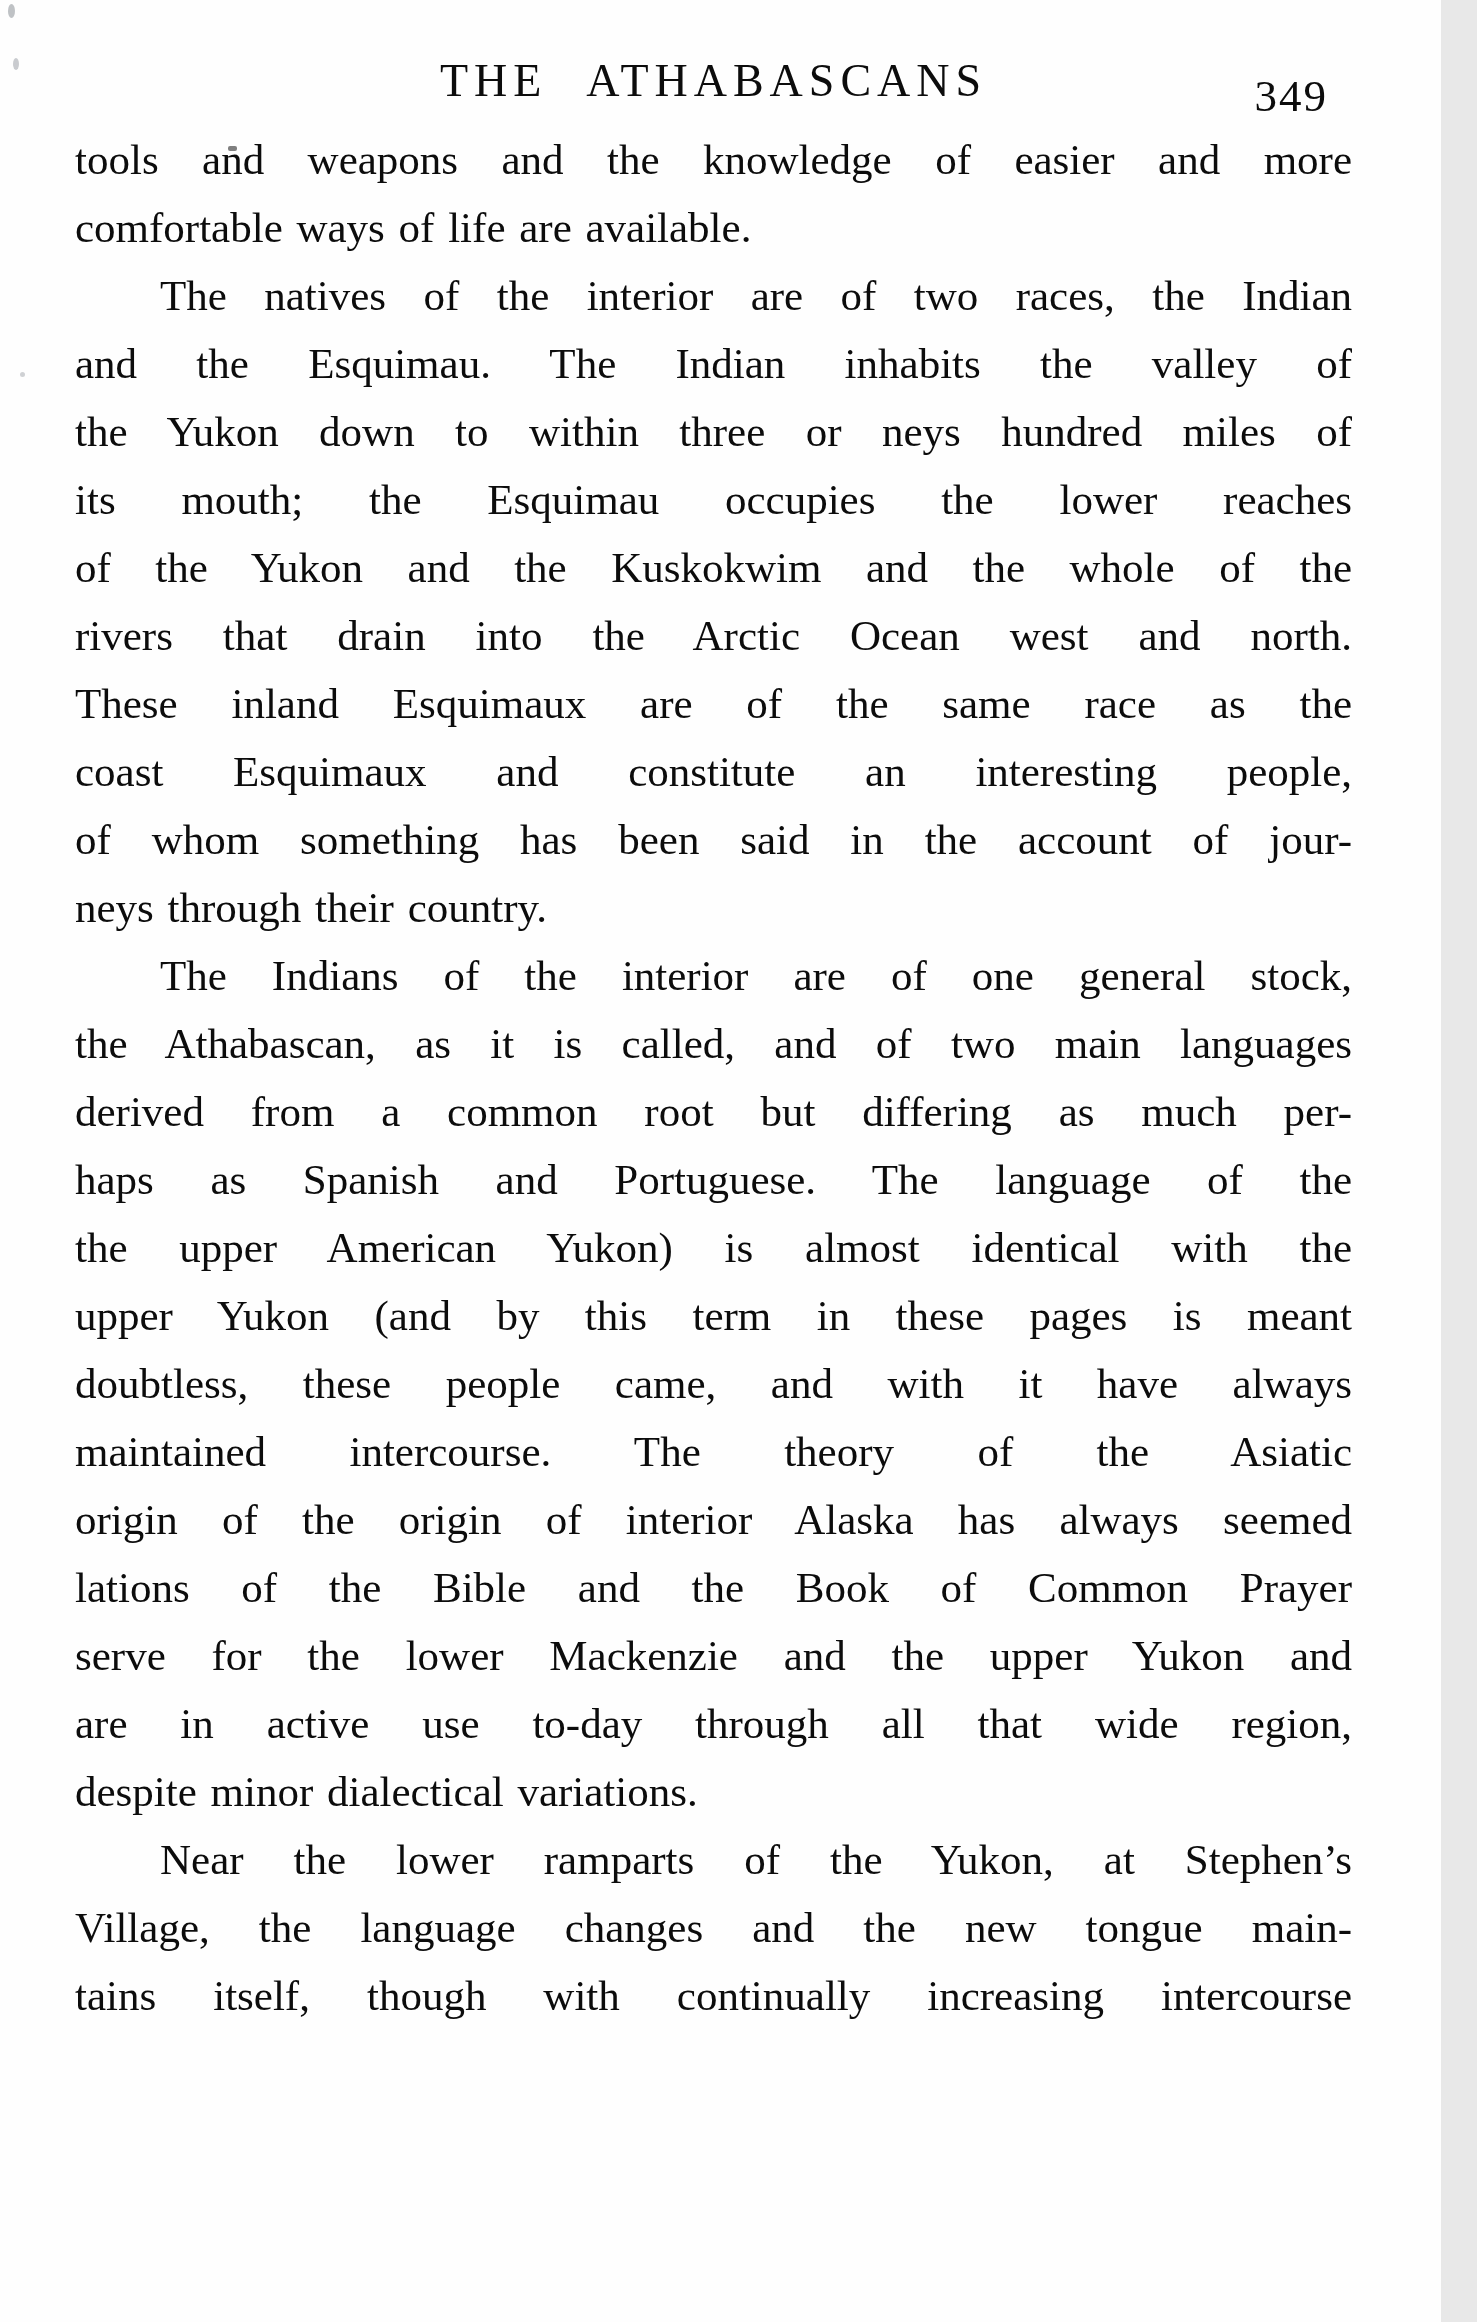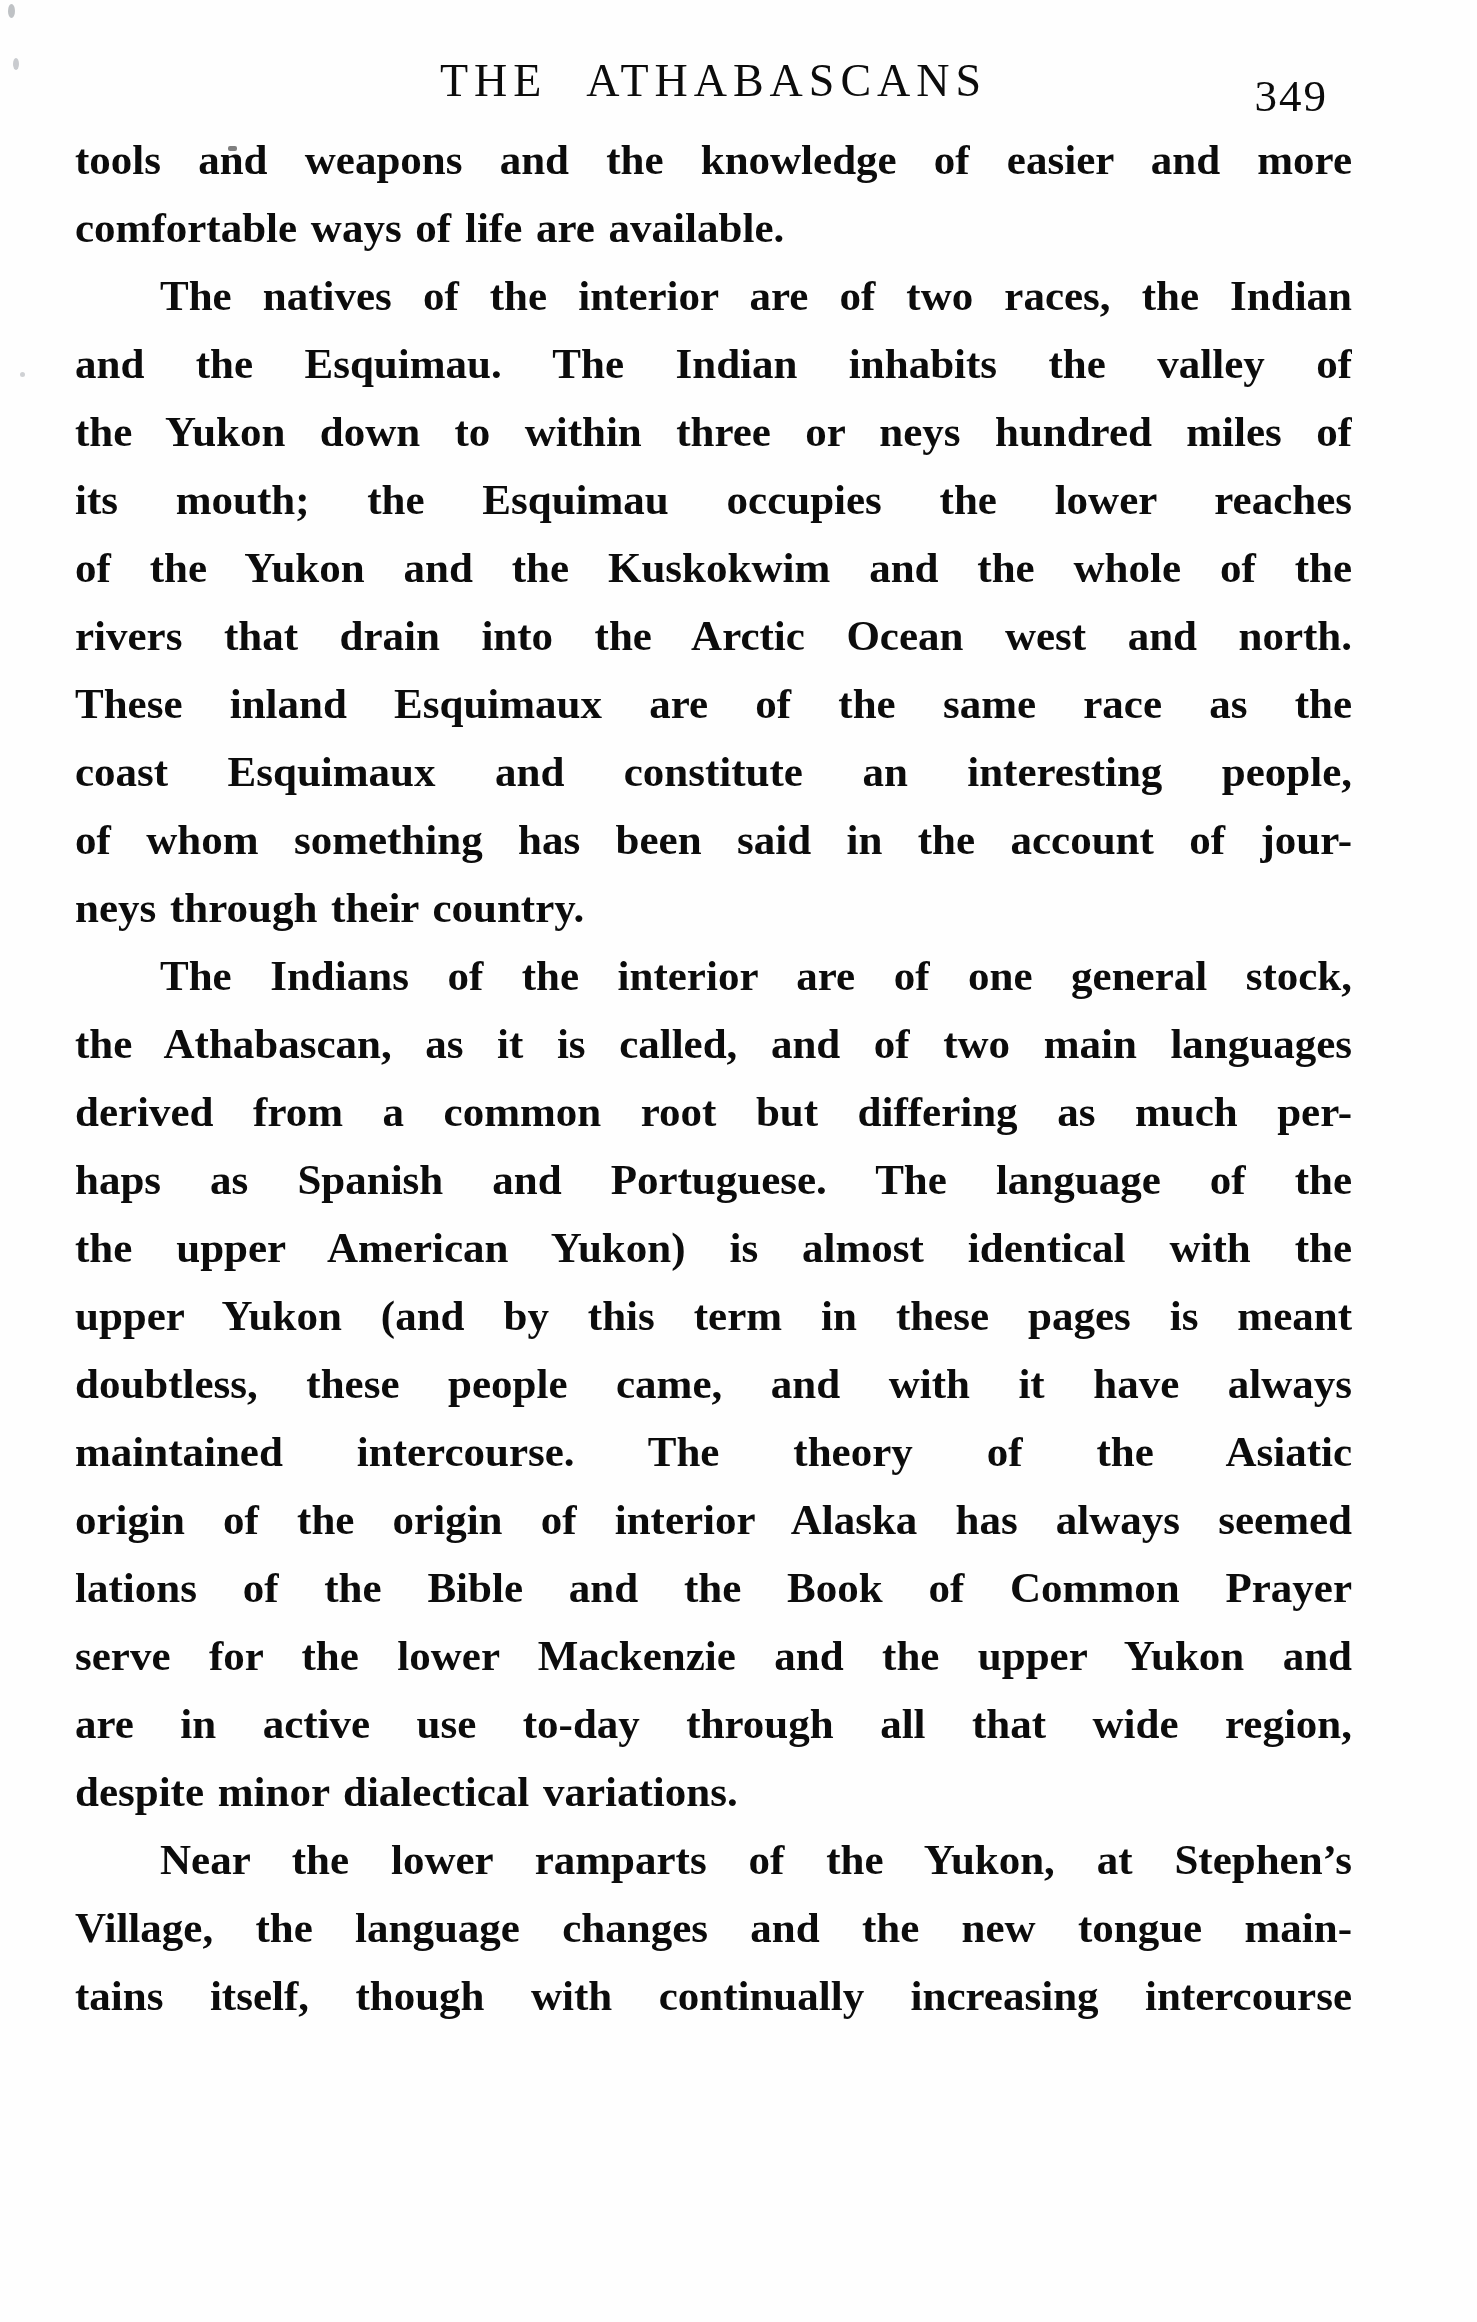--- a/index.html
+++ b/index.html
@@ -8,21 +8,20 @@
     background: #e8e8e8;
   }
   .page {
     position: relative;
     width: 1441px;
     height: 2322px;
     background: #fefefe;
     overflow: hidden;
     font-family: "Liberation Serif", "DejaVu Serif", serif;
     color: #0c0c0c;
-    padding-left: 36px;
   }
   .running-head {
     position: absolute;
     top: 56px;
     left: 75px;
     width: 1277px;
     height: 70px;
   }
   .head-title {
     display: block;
@@ -47,21 +46,20 @@
     left: 75px;
     width: 1277px;
   }
   .line {
     height: 68px;
     line-height: 68px;
     font-size: 43px;
     overflow: hidden;
     text-align: left;
     word-spacing: 3px;
-    font-weight: bold;
   }
   .line.just {
     text-align: justify;
     text-align-last: justify;
   }
   .line.just::after {
     content: "";
     display: inline-block;
     width: 100%;
     height: 0;

